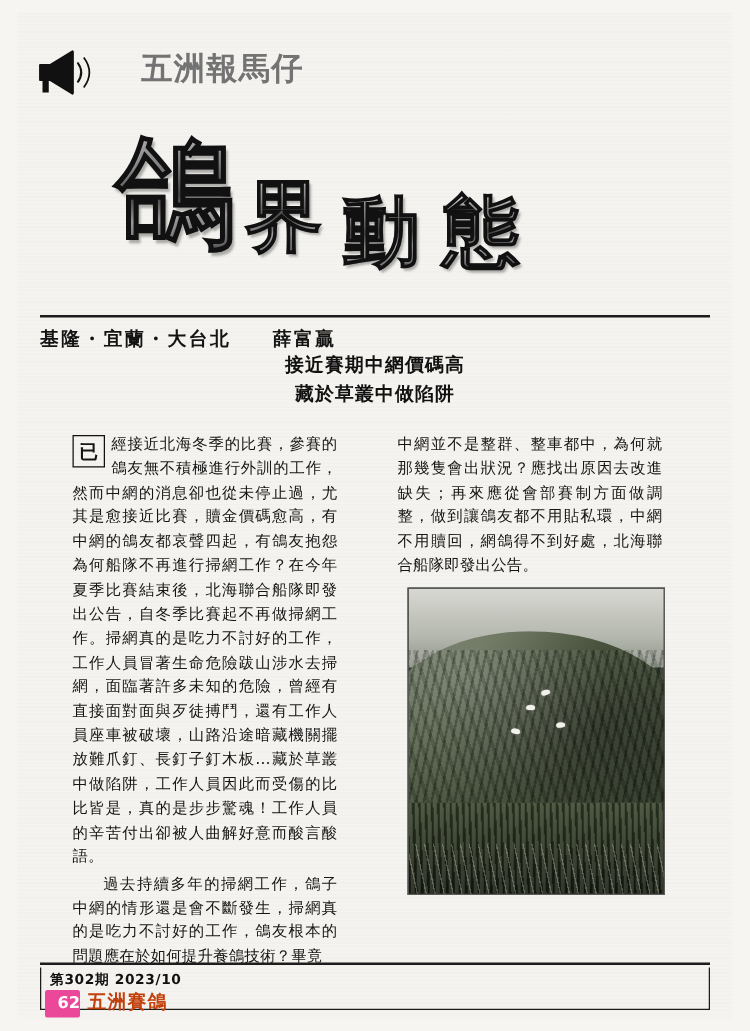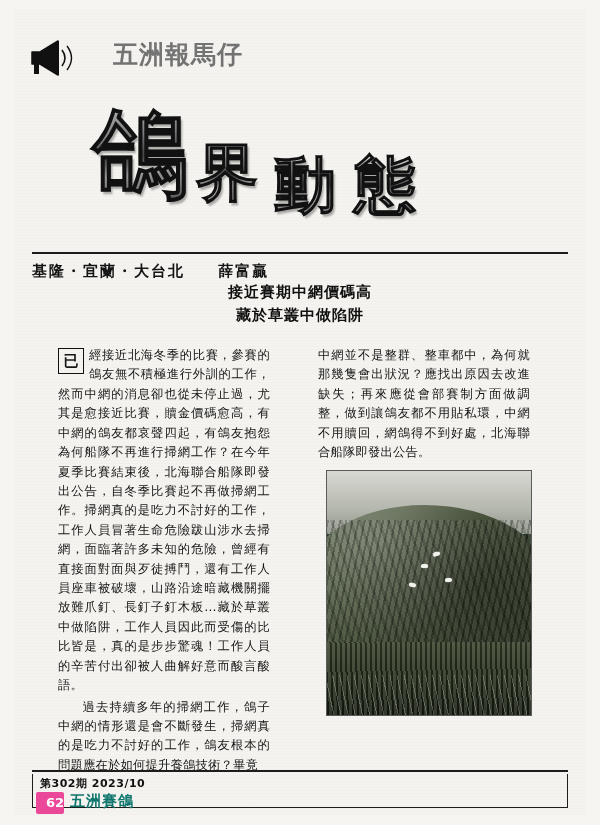--- a/index.html
+++ b/index.html
@@ -230,21 +230,21 @@
     text-align: right;
     line-height: 22px;
     border-radius: 2px;
   }
   .footer-mag {
     position: absolute;
     left: 70px; top: 792px;
     font-size: 15px;
     font-weight: bold;
     letter-spacing: 1px;
-    color: #0f766e;
+    color: #c2410c;
   }
 </style>
 </head>
 <body>
 
 <div class="page">
   <div class="paper"></div>
 
   <div class="masthead">
     <svg class="megaphone" viewBox="0 0 46 40">

